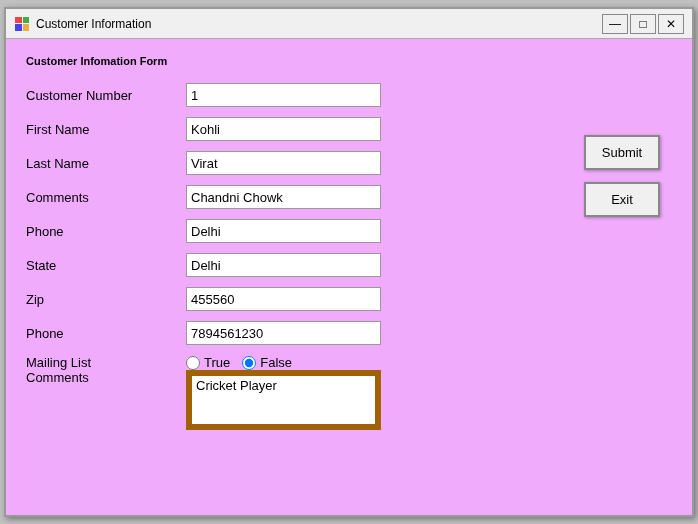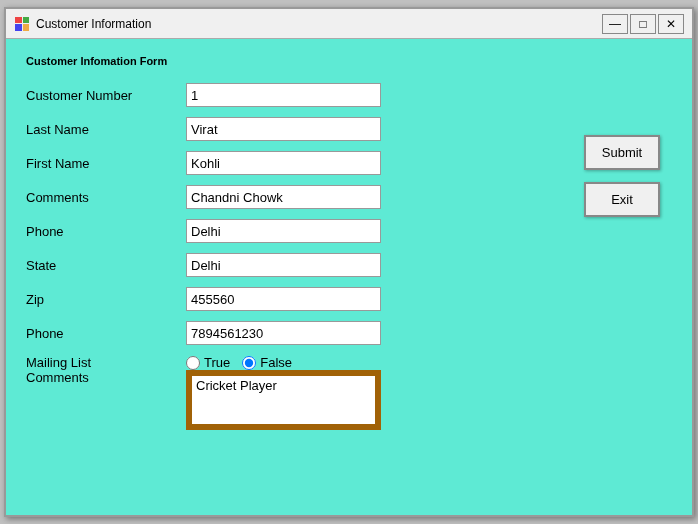--- a/index.html
+++ b/index.html
@@ -16,21 +16,21 @@
       align-items: center;
       justify-content: center;
       width: 698px;
       height: 524px;
       overflow: hidden;
     }
 
     .window {
       width: 690px;
       height: 510px;
-      background: #5eead4;
+      background: #f0abfc;
       border: 2px solid #999;
       box-shadow: 2px 2px 6px rgba(0,0,0,0.4);
       display: flex;
       flex-direction: column;
     }
 
     .title-bar {
       background: #f0f0f0;
       border-bottom: 1px solid #aaa;
       padding: 4px 8px;
@@ -223,27 +223,27 @@
 
     <div class="form-section">
       <div class="form-title">Customer Infomation Form</div>
 
       <div class="form-row">
         <label class="form-label">Customer Number</label>
         <input class="form-input" type="text" value="1" style="">
       </div>
 
       <div class="form-row">
+        <label class="form-label">First Name</label>
+        <input class="form-input" type="text" value="Kohli" style="">
+      </div>
+
+      <div class="form-row">
         <label class="form-label">Last Name</label>
         <input class="form-input" type="text" value="Virat" style="">
-      </div>
-
-      <div class="form-row">
-        <label class="form-label">First Name</label>
-        <input class="form-input" type="text" value="Kohli" style="">
       </div>
 
       <div class="form-row">
         <label class="form-label">Comments</label>
         <input class="form-input" type="text" value="Chandni Chowk" style="">
       </div>
 
       <div class="form-row">
         <label class="form-label">Phone</label>
         <input class="form-input" type="text" value="Delhi" style="">

